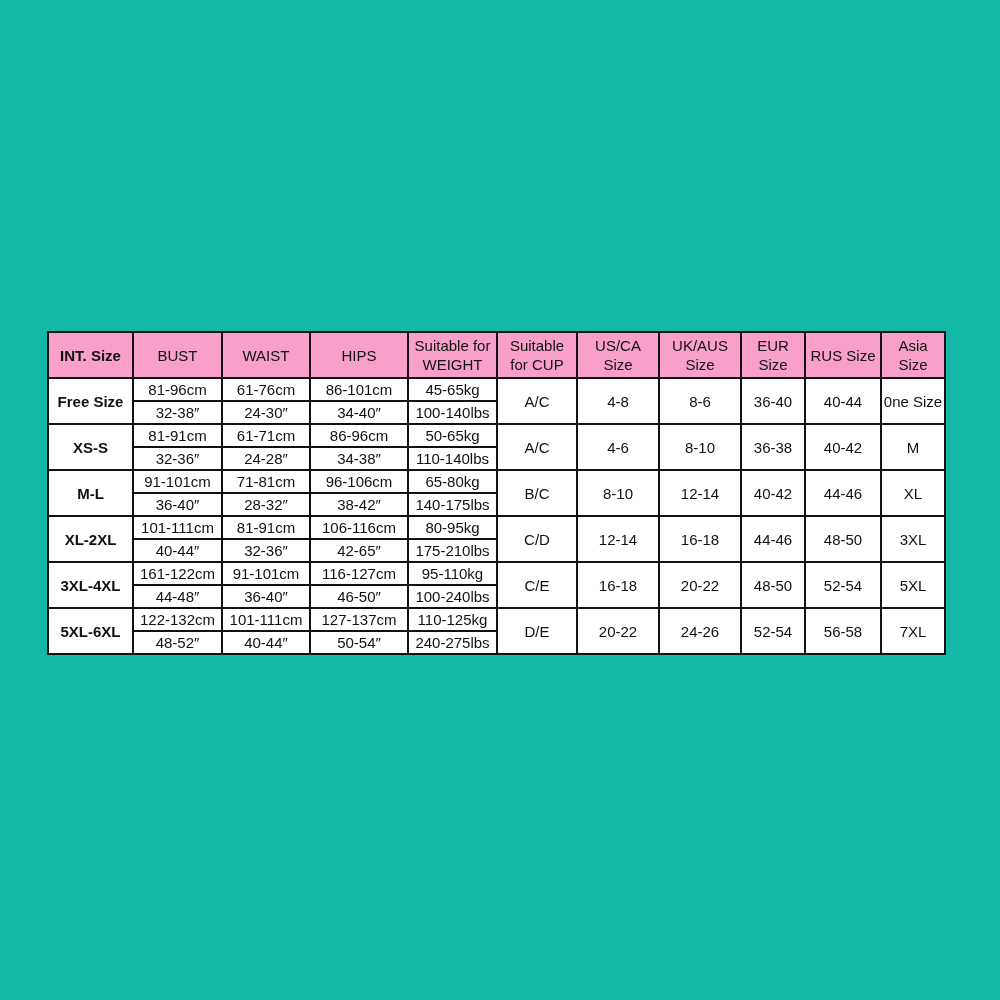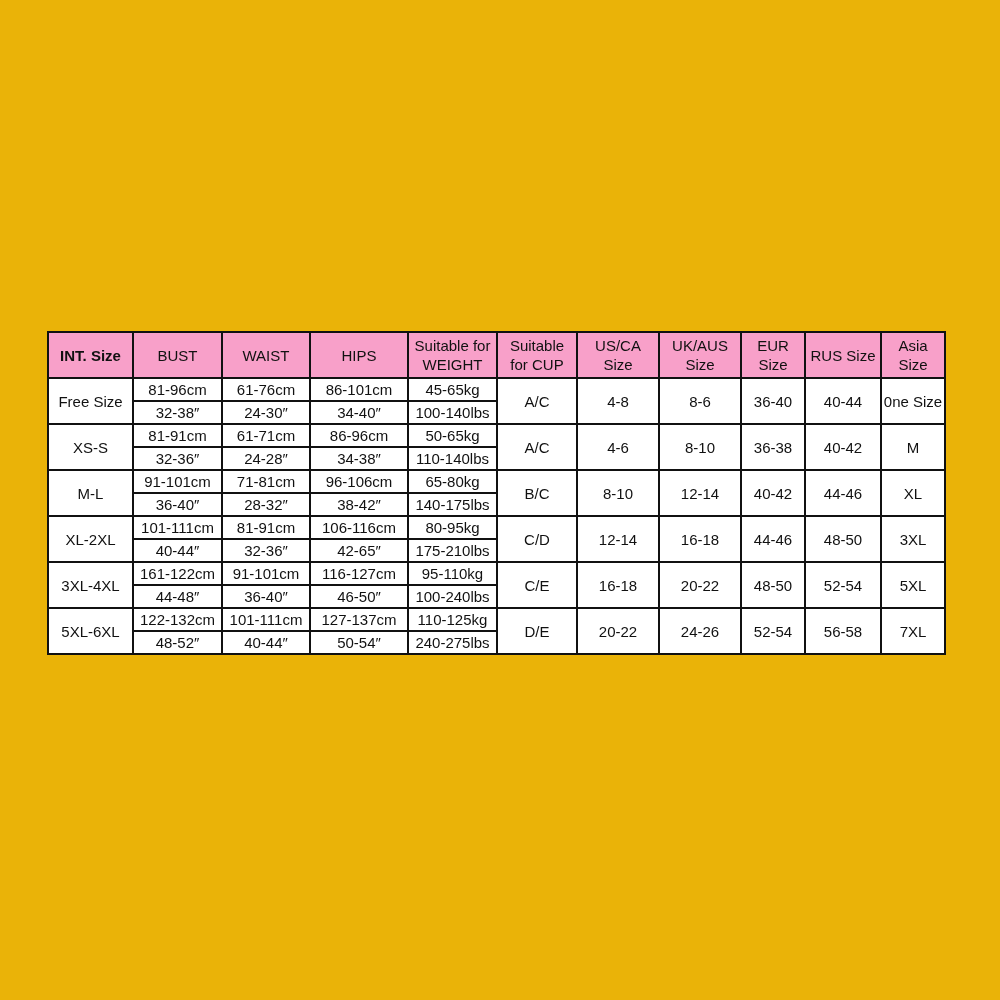--- a/index.html
+++ b/index.html
@@ -5,21 +5,21 @@
   html, body {
     margin: 0;
     padding: 0;
     background: #ffffff;
     font-family: "Liberation Sans", sans-serif;
   }
   .page {
     position: relative;
     width: 1000px;
     height: 1000px;
-    background: #eab308;
+    background: #14b8a6;
     overflow: hidden;
   }
   .chart-wrap {
     position: absolute;
     left: 47px;
     top: 331px;
   }
   table.size-chart {
     border-collapse: collapse;
     table-layout: fixed;
@@ -44,21 +44,21 @@
   }
   table.size-chart th.first-col {
     font-weight: bold;
   }
   table.size-chart td {
     height: 21px;
     white-space: nowrap;
     background: #ffffff;
   }
   td.size-label {
-    font-weight: normal;
+    font-weight: bold;
     margin-top: 10px;
   }
   tr.sub-top td.sub {
     border-bottom-width: 1.5px;
     margin-left: 37px;
   }
 </style>
 </head>
 <body>
 

